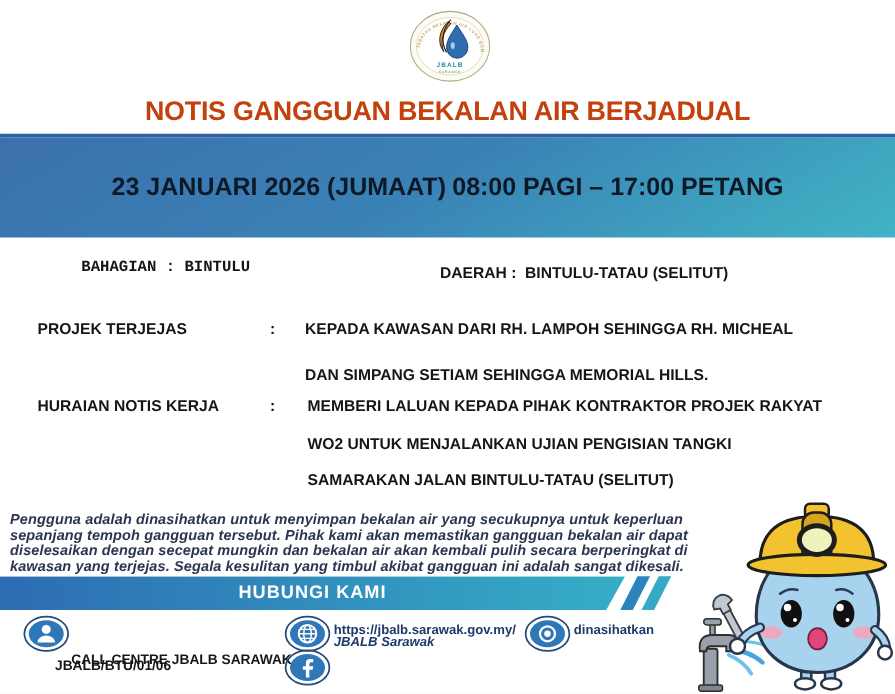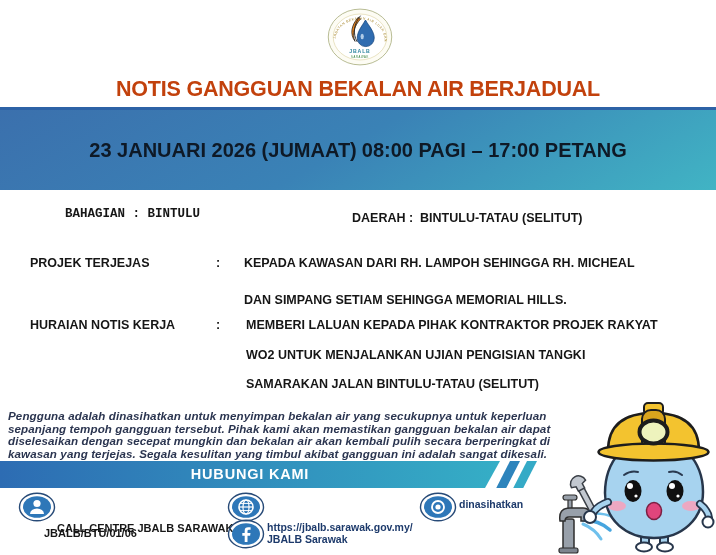--- a/index.html
+++ b/index.html
@@ -116,30 +116,30 @@
     <svg class="badge" viewBox="0 0 38 30">
       <ellipse cx="19" cy="15" rx="17.5" ry="13.7" fill="none" stroke="#274a77" stroke-width="1.4"></ellipse>
       <ellipse cx="19" cy="15" rx="14" ry="10.8" fill="#2e77b8"></ellipse>
       <circle cx="19" cy="15" r="7" fill="none" stroke="#ffffff" stroke-width="1.6"></circle>
       <ellipse cx="19" cy="15" rx="3" ry="7" fill="none" stroke="#ffffff" stroke-width="1.2"></ellipse>
       <line x1="12" y1="15" x2="26" y2="15" stroke="#ffffff" stroke-width="1.2"></line>
       <line x1="13.2" y1="11.4" x2="24.8" y2="11.4" stroke="#ffffff" stroke-width="1"></line>
       <line x1="13.2" y1="18.6" x2="24.8" y2="18.6" stroke="#ffffff" stroke-width="1"></line>
     </svg>
   </div>
-  <div class="abs contact-link" style="left:267px; top:498px;margin-top:23px;">https://jbalb.sarawak.gov.my/</div>
+  <div class="abs contact-link" style="left:267px; top:498px;">https://jbalb.sarawak.gov.my/</div>
 
   <div class="abs" style="left:227px; top:519px;">
     <svg class="badge" viewBox="0 0 38 30">
       <ellipse cx="19" cy="15" rx="17.5" ry="13.7" fill="none" stroke="#274a77" stroke-width="1.4"></ellipse>
       <ellipse cx="19" cy="15" rx="14" ry="10.8" fill="#2e77b8"></ellipse>
       <path d="M20.5 23 v-6.2 h2.6 l0.4 -2.8 h-3 v-1.9 q0 -1.3 1.4 -1.3 h1.7 V8.2 h-2.5 q-3.4 0 -3.4 3.3 v2.5 h-2.4 v2.8 h2.4 V23 z" fill="#ffffff"></path>
     </svg>
   </div>
-  <div class="abs contact-link" style="left:267px; top:533px;">JBALB Sarawak</div>
+  <div class="abs contact-link" style="left:267px; top:508px;font-style:italic;">JBALB Sarawak</div>
 
   <div class="abs" style="left:419px; top:492px;">
     <svg class="badge" viewBox="0 0 38 30">
       <ellipse cx="19" cy="15" rx="17.5" ry="13.7" fill="none" stroke="#274a77" stroke-width="1.4"></ellipse>
       <ellipse cx="19" cy="15" rx="14" ry="10.8" fill="#2e77b8"></ellipse>
       <circle cx="19" cy="15" r="6" fill="none" stroke="#ffffff" stroke-width="1.8"></circle>
       <circle cx="19" cy="15" r="2.6" fill="#ffffff"></circle>
     </svg>
   </div>
   <div class="abs contact-link" style="left:459px; top:498px;">dinasihatkan</div>

